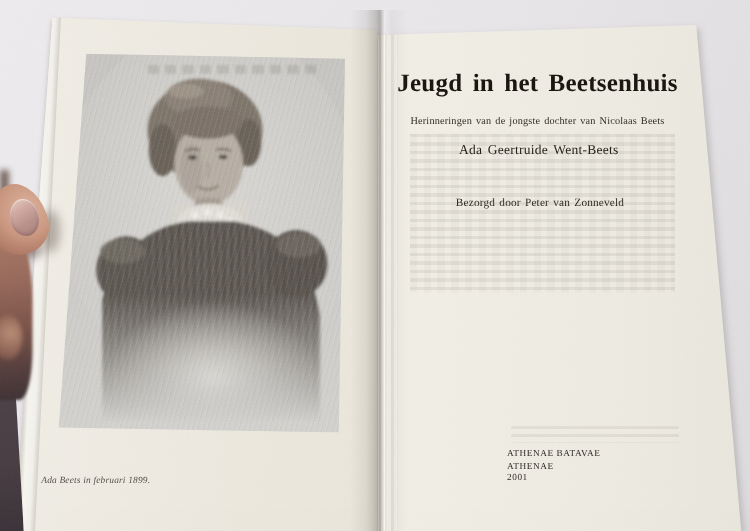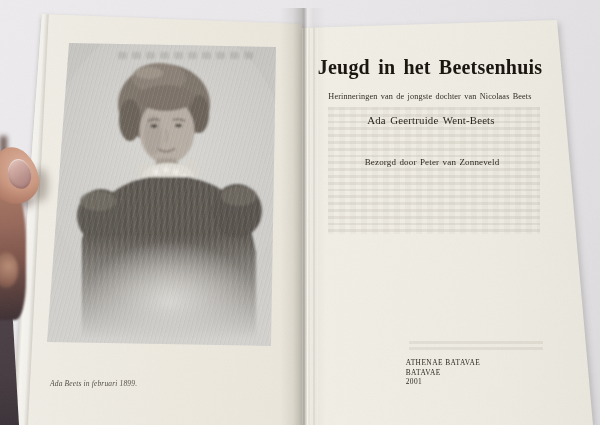--- a/index.html
+++ b/index.html
@@ -23,21 +23,21 @@
   .photo-plate{position:absolute;inset:0;
     clip-path:polygon(69px 43px,276px 47px,271px 346px,47px 342px);
     background:linear-gradient(180deg,#c5c4c0 0%,#c9c8c4 30%,#cfcecb 65%,#d7d6d2 100%);}
   .plate-texture{position:absolute;inset:0;
     background:repeating-linear-gradient(105deg,rgba(255,255,255,.06) 0 1px,rgba(0,0,0,.025) 1px 2px,rgba(0,0,0,0) 2px 4px);}
   .plate-showthrough{position:absolute;left:118px;top:52px;width:138px;height:7px;opacity:.4;
     background:repeating-linear-gradient(90deg,rgba(118,114,108,.5) 0 9px,rgba(118,114,108,0) 9px 14px);
     filter:blur(1px);}
   .portrait-svg{position:absolute;inset:0;width:600px;height:425px;}
 
-  .caption{position:absolute;left:50px;top:379px;font-style:italic;font-size:7.5px;
+  .caption{position:absolute;left:33px;top:379px;font-style:italic;font-size:7.5px;
     letter-spacing:.15px;color:#524e47;}
 
   .right-page{position:absolute;inset:0;
     clip-path:polygon(302px 28px,557px 20px,593px 425px,302px 425px);
     background:linear-gradient(92deg,#ddd9ce 0%,#eae7dc 3%,#f1eee4 10%,#f2efe6 48%,#eeebe2 82%,#e9e6dd 100%);}
   .binding-sliver{position:absolute;left:302px;top:20px;width:16px;height:405px;opacity:.55;
     background:repeating-linear-gradient(90deg,rgba(255,255,255,.55) 0 1px,rgba(185,181,170,.35) 1px 3px,rgba(255,255,255,.25) 3px 5px);}
 
   .line-center{position:absolute;transform:translateX(-50%);white-space:nowrap;line-height:1.15;}
   .book-title{left:430px;top:56px;font-size:20px;font-weight:bold;color:#17130c;
@@ -184,21 +184,21 @@
       <div class="showthrough main"></div>
       <div class="showthrough small"></div>
 
       <div class="line-center book-title">Jeugd in het Beetsenhuis</div>
       <div class="line-center book-subtitle">Herinneringen van de jongste dochter van Nicolaas Beets</div>
       <div class="line-center book-author">Ada Geertruide Went-Beets</div>
       <div class="line-center book-editor">Bezorgd door Peter van Zonneveld</div>
 
       <div class="imprint">
         <div>ATHENAE BATAVAE</div>
-        <div>BATAVAE</div>
+        <div>ATHENAE</div>
         <div>2001</div>
       </div>
     </div>
   </div>
 
   <div class="gutter"></div>
 
   <div class="dark-top"></div>
   <div class="dark-strip"></div>
   <div class="hand">

